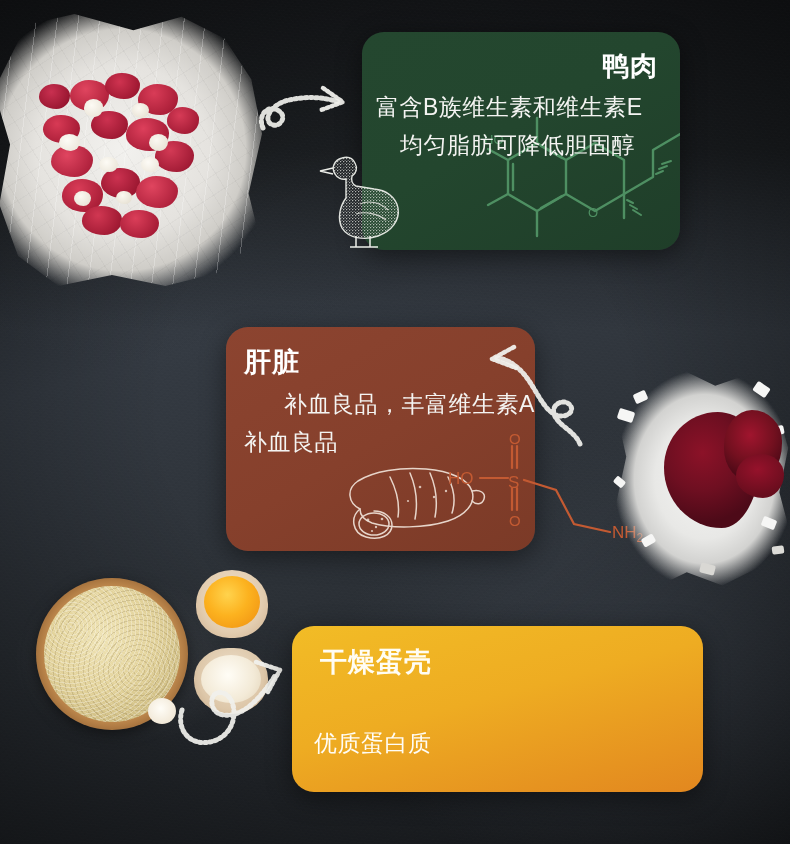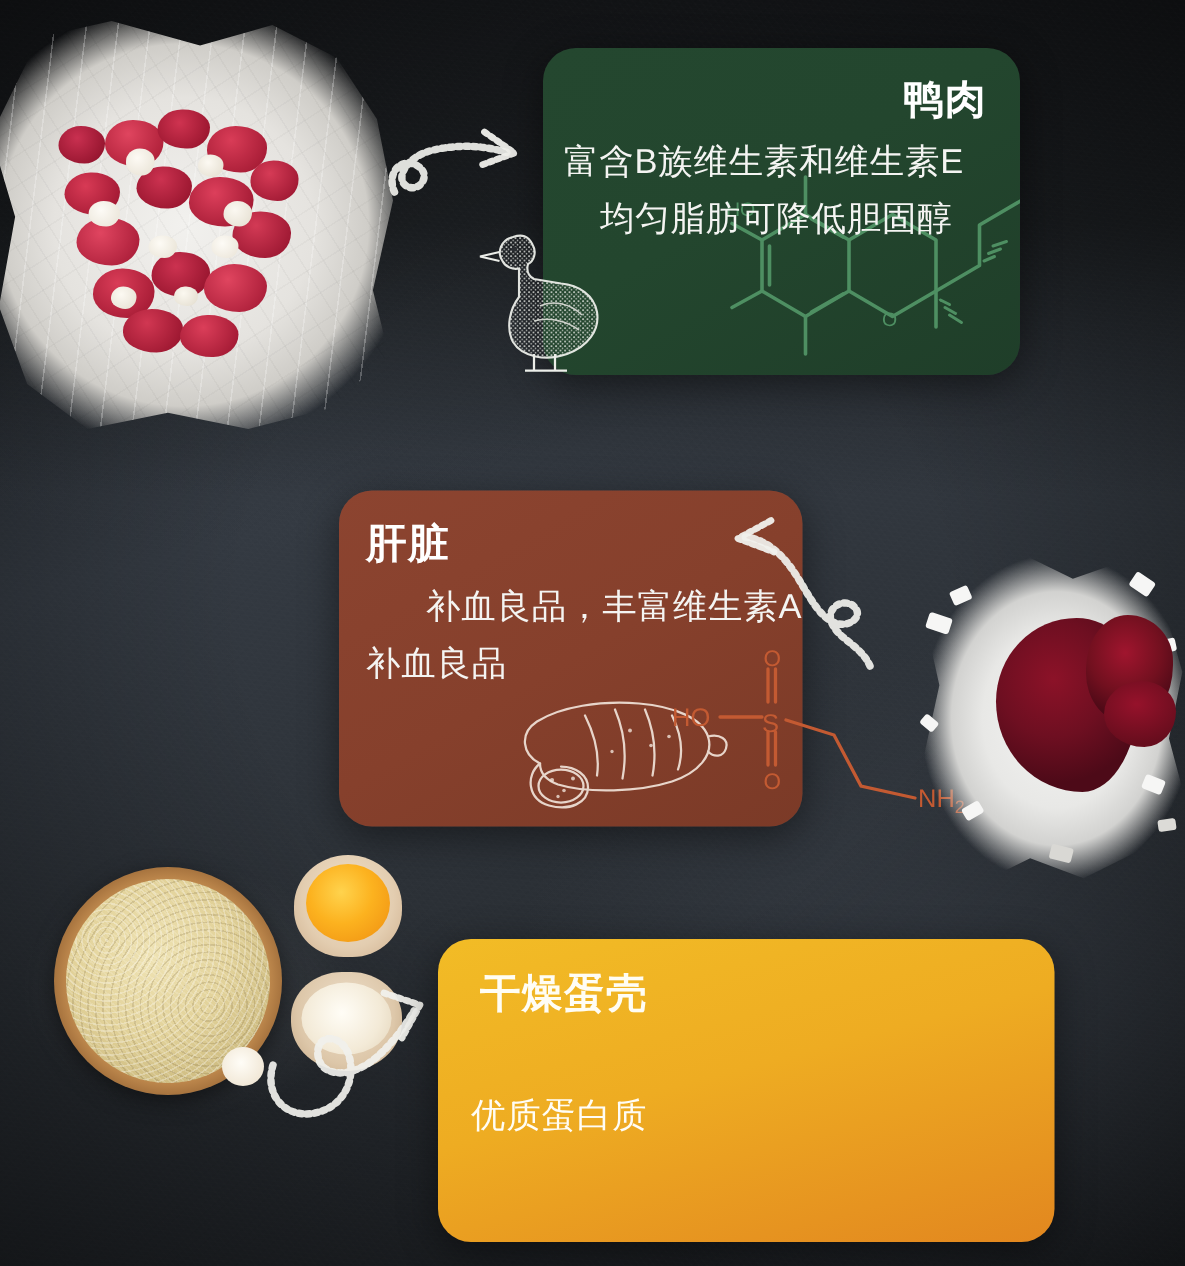--- a/index.html
+++ b/index.html
@@ -69,21 +69,21 @@
   #card-liver{
     left:226px; top:327px; width:309px; height:224px;
     background:linear-gradient(150deg,#8c4430 0%, #86402c 50%, #7b3a27 100%);
   }
   #card-liver .card-title{ left:18px; top:17px; }
   #card-liver .l1{ left:18px; top:62px;margin-left:40px; }
   #card-liver .l2{ left:18px; top:100px; }
 
   
   #card-egg{
-    left:292px; top:626px; width:411px; height:202px;
+    left:292px; top:626px; width:411px; height:166px;
     background:linear-gradient(165deg,#f2bc26 0%, #eeac22 45%, #e2871f 100%);
   }
   #card-egg .card-title{ left:28px; top:18px; color:#fffdf4; }
   #card-egg .l1{ left:22px; top:62px; color:#fffdf6; }
   #card-egg .l2{ left:22px; top:102px; color:#fffdf6; }
 
   
   .molecule{ position:absolute; pointer-events:none; }
 
   

